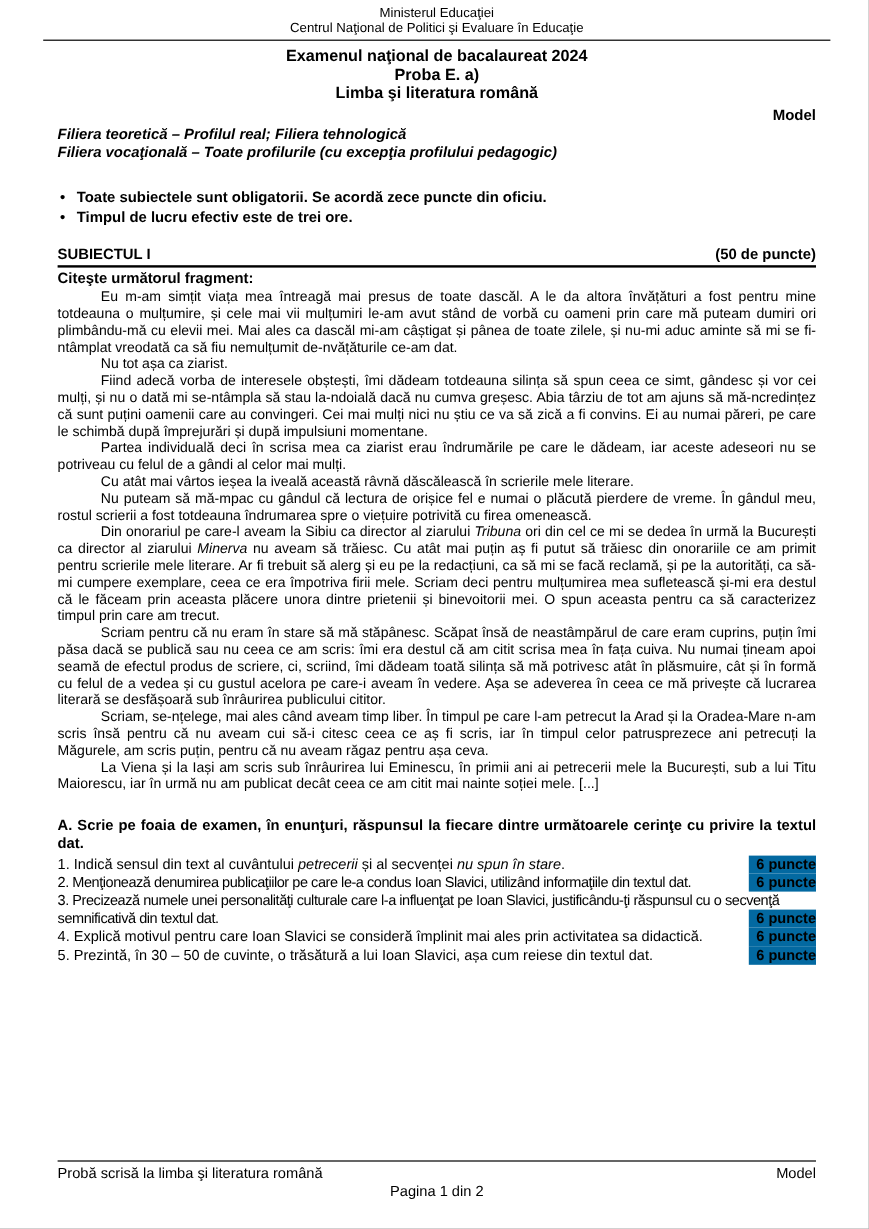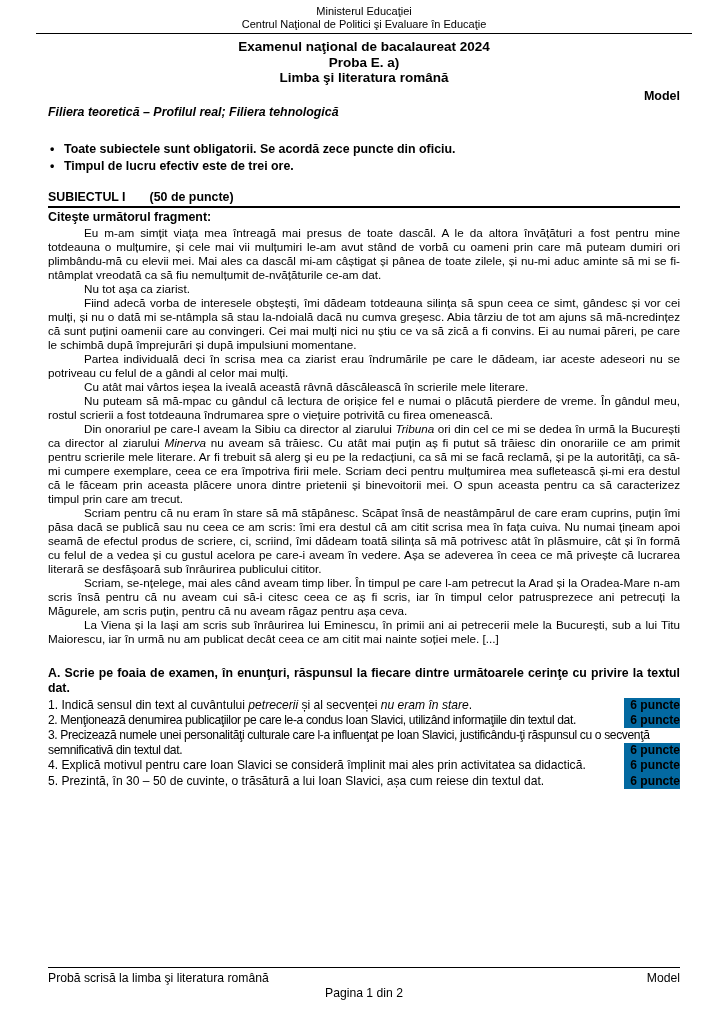--- a/index.html
+++ b/index.html
@@ -20,21 +20,21 @@
   .title-bold{font-size:13.5px;font-weight:bold;line-height:15.5px;}
   .title-block{margin-top:5px;}
   .model-top{font-size:12.5px;font-weight:bold;margin-top:3px;line-height:15px;}
   .filiera{font-size:12.4px;font-weight:bold;font-style:italic;line-height:15px;}
   .filiera-block{margin-top:1px;}
   .instructions{margin:21px 0 0 0;padding:0;list-style:none;}
   .instructions li{font-size:12.4px;font-weight:bold;line-height:17px;padding-left:16px;position:relative;}
   .instructions li::before{content:"•";position:absolute;left:2px;}
   .subiect-line{
     margin-top:15px;
-    display:flex;
+    display:flex;justify-content:space-between;
     font-size:12.4px;font-weight:bold;line-height:15px;
     border-bottom:2px solid #000;padding-bottom:1px;gap:24px;
   }
   .prompt{font-size:12.4px;font-weight:bold;line-height:16px;margin-top:1px;}
   .fragment{margin-top:1px;}
   .fragment p{
     margin:0;font-size:11.7px;line-height:14px;
     text-align:justify;text-indent:36px;
   }
   .attribution{text-align:right !important;text-indent:0 !important;margin-top:8px !important;font-size:12px !important;}
@@ -63,20 +63,21 @@
     <div class="center small">Centrul Naţional de Politici şi Evaluare în Educaţie</div>
     <hr class="rule-thin">
     <div class="title-block">
       <div class="center title-bold">Examenul naţional de bacalaureat 2024</div>
       <div class="center title-bold">Proba E. a)</div>
       <div class="center title-bold">Limba şi literatura română</div>
     </div>
     <div class="right model-top">Model</div>
     <div class="filiera-block">
       <div class="filiera">Filiera teoretică – Profilul real; Filiera tehnologică</div>
+      <div class="filiera">Filiera vocaţională – Toate profilurile (cu excepţia profilului pedagogic)</div>
     </div>
   </header>
 
   <ul class="instructions">
     <li>Toate subiectele sunt obligatorii. Se acordă zece puncte din oficiu.</li>
     <li>Timpul de lucru efectiv este de trei ore.</li>
   </ul>
 
   <div class="subiect-line">
     <span>SUBIECTUL I</span>
@@ -94,21 +95,21 @@
     <p><span>Din onorariul pe care-l aveam la Sibiu ca director al ziarului </span><i>Tribuna</i><span> ori din cel ce mi se dedea în urmă la București ca director al ziarului </span><i>Minerva</i><span> nu aveam să trăiesc. Cu atât mai puțin aș fi putut să trăiesc din onorariile ce am primit pentru scrierile mele literare. Ar fi trebuit să alerg și eu pe la redacțiuni, ca să mi se facă reclamă, și pe la autorități, ca să-mi cumpere exemplare, ceea ce era împotriva firii mele. Scriam deci pentru mulțumirea mea sufletească și-mi era destul că le făceam prin aceasta plăcere unora dintre prietenii și binevoitorii mei. O spun aceasta pentru ca să caracterizez timpul prin care am trecut.</span></p>
     <p><span>Scriam pentru că nu eram în stare să mă stăpânesc. Scăpat însă de neastâmpărul de care eram cuprins, puțin îmi păsa dacă se publică sau nu ceea ce am scris: îmi era destul că am citit scrisa mea în fața cuiva. Nu numai țineam apoi seamă de efectul produs de scriere, ci, scriind, îmi dădeam toată silința să mă potrivesc atât în plăsmuire, cât și în formă cu felul de a vedea și cu gustul acelora pe care-i aveam în vedere. Așa se adeverea în ceea ce mă privește că lucrarea literară se desfășoară sub înrâurirea publicului cititor.</span></p>
     <p><span>Scriam, se-nțelege, mai ales când aveam timp liber. În timpul pe care l-am petrecut la Arad și la Oradea-Mare n-am scris însă pentru că nu aveam cui să-i citesc ceea ce aș fi scris, iar în timpul celor patrusprezece ani petrecuți la Măgurele, am scris puțin, pentru că nu aveam răgaz pentru așa ceva.</span></p>
     <p><span>La Viena și la Iași am scris sub înrâurirea lui Eminescu, în primii ani ai petrecerii mele la București, sub a lui Titu Maiorescu, iar în urmă nu am publicat decât ceea ce am citit mai nainte soției mele. [...]</span></p>
   </div>
 
   <div class="section-a">
     <p class="intro">A. Scrie pe foaia de examen, în enunţuri, răspunsul la fiecare dintre următoarele cerinţe cu privire la textul dat.</p>
 
     <div class="qitem">
-      <span class="qtext"><span>1. Indică sensul din text al cuvântului </span><i>petrecerii</i><span> și al secvenței </span><i>nu eram în stare</i><span>.</span></span>
+      <span class="qtext"><span>1. Indică sensul din text al cuvântului </span><i>petrecerii</i><span> și al secvenței </span><i>nu spun în stare</i><span>.</span></span>
       <span class="qpoints">6 puncte</span>
     </div>
     <div class="qitem condensed">
       <span class="qtext"><span>2. Menţionează denumirea publicaţiilor pe care le-a condus Ioan Slavici, utilizând informaţiile din textul dat.</span></span>
       <span class="qpoints">6 puncte</span>
     </div>
     <div class="qitem condensed">
       <span class="qtext"><span>3. Precizează numele unei personalităţi culturale care l-a influenţat pe Ioan Slavici, justificându-ţi răspunsul cu o secvenţă semnificativă din textul dat.</span></span>
       <span class="qpoints">6 puncte</span>
     </div>

